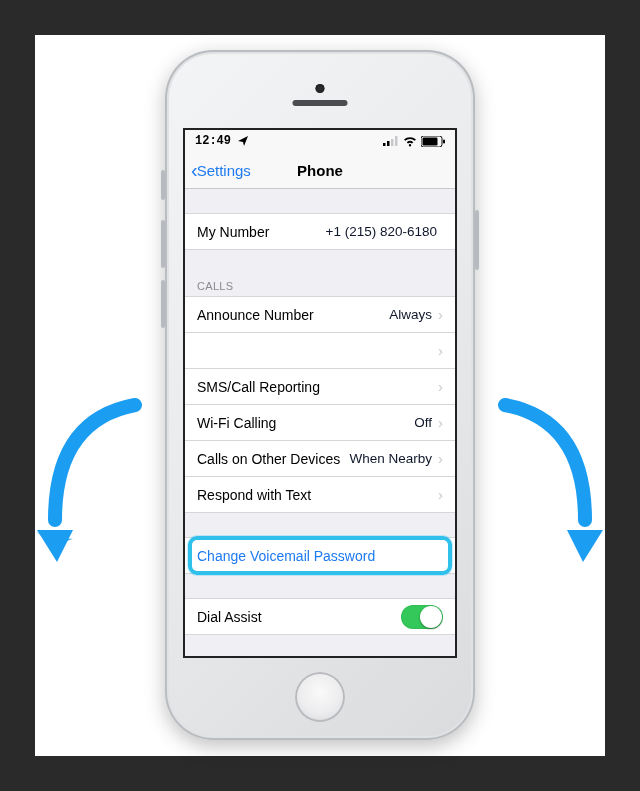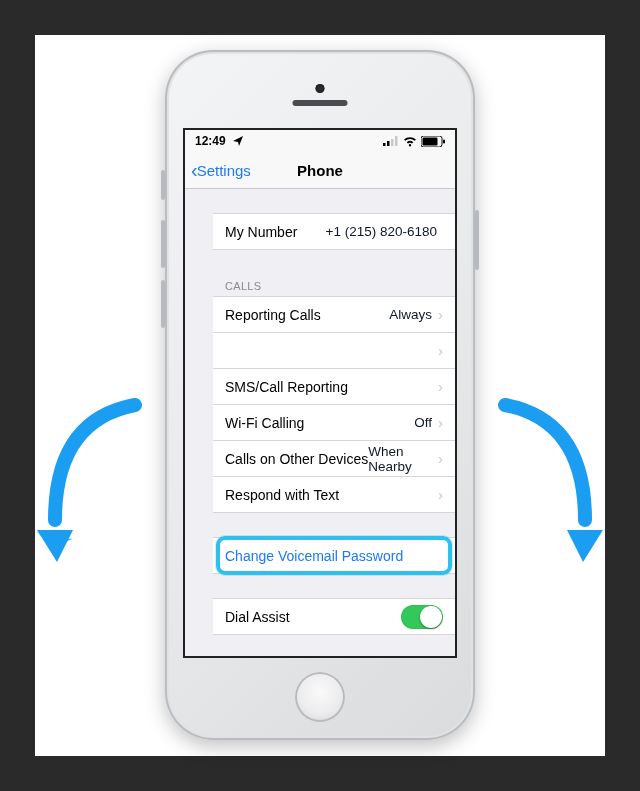--- a/index.html
+++ b/index.html
@@ -54,42 +54,42 @@
   .screen{position:absolute;inset:0;}
 
   
   .status{
     height:22px;
     background:#f8f8f8;
     display:flex;align-items:center;
     padding:0 10px;
     font-size:12px;font-weight:600;color:#000;
   }
-  .status .time{margin-right:5px;}
+  .status .time{margin-right:5px;font-family:Liberation Mono, monospace;}
   .status .spacer{flex:1;}
   .loc-icon{margin-left:2px;}
 
   
   .nav{
     height:36px;
     background:#f8f8f8;
     border-bottom:1px solid #c9c9cd;
     display:flex;align-items:center;
     position:relative;
     padding:0 6px;
   }
   .back{display:flex;align-items:center;color:#1e7af0;font-size:15px;}
   .back-chevron{font-size:20px;margin-right:-1px;}
   .nav-title{
     position:absolute;left:0;right:0;text-align:center;
     font-size:15px;font-weight:700;color:#000;pointer-events:none;
   }
 
   
-  .content{font-size:14px;color:#000;padding-left:28px;}
+  .content{font-size:14px;color:#000;}
   .gap{height:24px;}
   .gap-sm{height:30px;}
   .section-header{
     padding:0 12px 4px;
     font-size:11px;color:#8a8b90;letter-spacing:.3px;
   }
   .cell{
     background:#fff;
     border-top:1px solid #d6d6da;
     display:flex;align-items:center;
@@ -196,21 +196,21 @@
           <div class="cell group-bottom">
             <span class="label">My Number</span>
             <span class="spacer"></span>
             <span class="value">+1 (215) 820-6180</span>
           </div>
 
           <div class="gap-sm"></div>
           <div class="section-header">CALLS</div>
 
           <div class="cell">
-            <span class="label">Reporting Calls</span>
+            <span class="label">Announce Number</span>
             <span class="spacer"></span>
             <span class="value">Always</span>
             <span class="chev">›</span>
           </div>
           <div class="cell">
             <span class="spacer"></span>
             <span class="chev">›</span>
           </div>
           <div class="cell">
             <span class="label">SMS/Call Reporting</span>

